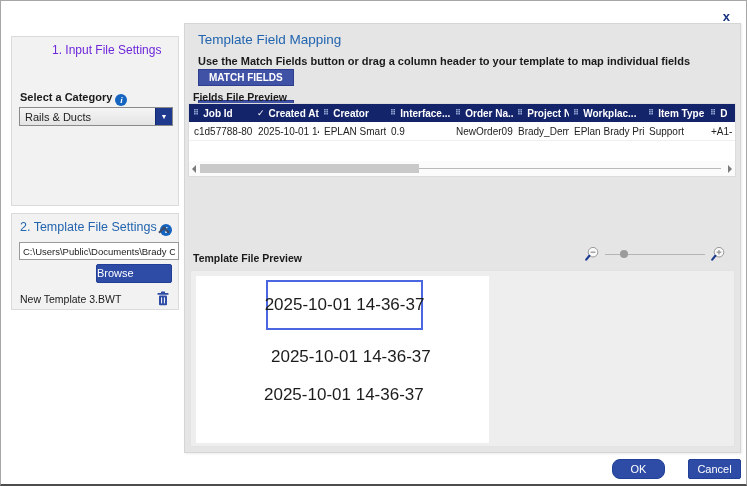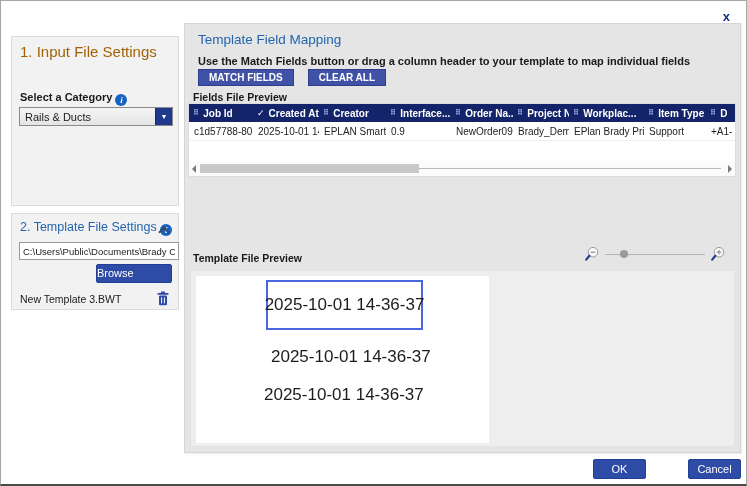--- a/index.html
+++ b/index.html
@@ -8,21 +8,21 @@
             border:1px solid #a6a6a6; border-bottom:2px solid #4c4c4c; overflow:hidden; }
 
   .dlg-title { position:absolute; left:18px; top:7px; font-size:18px; color:#2265af; }
   .close-x { position:absolute; right:16px; top:8px; font-size:13px; font-weight:bold;
              color:#17337f; cursor:pointer; }
 
   
   .panel { position:absolute; left:10px; width:168px; background:#f3f2f2; border:1px solid #dcdbdb; }
   .panel1 { top:35px; height:170px; }
   .panel2 { top:212px; height:97px; }
-  .panel-title { font-size:15px; color:#a16207; padding:6px 0 0 8px; white-space:nowrap; }
+  .panel-title { font-size:12px; color:#6d28d9; padding:6px 0 0 8px; white-space:nowrap;margin-left:32px; }
   .cat-label { position:absolute; left:8px; top:54px; font-size:11px; font-weight:bold; color:#1a1a1a; }
   .info-icon { display:inline-block; width:12px; height:12px; border-radius:50%; background:#1565c0;
                color:#fff; font-size:9px; font-weight:bold; font-style:italic; text-align:center;
                line-height:12px; vertical-align:-2px; font-family:"Liberation Serif",serif; }
   .combo { position:absolute; left:7px; top:70px; width:154px; height:19px;
            background:linear-gradient(#f5f5f5,#e4e4e4); border:1px solid #8a8a8a; }
   .combo-text { position:absolute; left:5px; top:3px; font-size:11px; color:#222; }
   .combo-btn { position:absolute; right:0; top:0; width:17px; height:17px; background:#1f3a8c;
                border-left:1px solid #0f2a6e; color:#fff; font-size:7px; text-align:center; line-height:17px; }
 
@@ -37,21 +37,21 @@
                 border-radius:2px; cursor:pointer; }
   .tmpl-row { position:absolute; left:8px; right:6px; top:77px; height:16px; }
   .tmpl-name { position:absolute; left:0; top:2px; font-size:10.5px; color:#1a1a1a; }
   .trash { position:absolute; right:2px; top:0; width:14px; height:15px; cursor:pointer; }
 
   
   .rpanel { position:absolute; left:183px; top:22px; width:557px; height:430px; background:#e5e5e5;
             border:1px solid #d5d5d5; box-shadow:1px 1px 2px rgba(0,0,0,0.08); }
   .map-title { position:absolute; left:13px; top:8px; font-size:13.5px; color:#2265af; }
   .map-instr { position:absolute; left:13px; top:31px; font-size:11px; font-weight:bold; color:#1a1a1a; }
-  .btn-row { position:absolute; left:13px; top:45px; display:flex; gap:14px; }
+  .btn-row { position:absolute; left:13px; top:45px; display:flex; gap:14px;flex-direction:column; }
   .flat-btn { min-width:74px; height:17px; background:#4052a6; border:1px solid #2e3d8d; color:#fff;
               font-size:10px; font-weight:bold; text-align:center; line-height:15px; padding:0 10px; cursor:pointer; }
   .sec-label { font-size:10.5px; font-weight:bold; color:#1a1a1a; }
   .lbl-input-preview { position:absolute; left:8px; top:67px; }
   .lbl-tmpl-preview { position:absolute; left:8px; top:228px; }
 
   
   .table-box { position:absolute; left:3px; top:79px; width:548px; height:74px; background:#fff;
                border:1px solid #dcdcdc; overflow:hidden; }
   .thead { display:flex; height:18px; background:#14246b; color:#fff; }
@@ -85,21 +85,21 @@
   .pv-box { position:absolute; left:70px; top:4px; width:157px; height:50px; border:2px solid #4a66e0;
             display:flex; align-items:center; justify-content:center; cursor:pointer; }
   .pv-box .pv-text { position:static; }
   .pv-t2 { left:75px; top:71px; }
   .pv-t3 { left:68px; top:109px; }
 
   
   .foot-btn { position:absolute; top:458px; width:53px; height:20px; background:#2e4ca6;
               border:1px solid #203f96; border-radius:2px; color:#fff; font-size:11px; text-align:center;
               line-height:18px; cursor:pointer; }
-  .ok-btn { left:592px; } .cancel-btn { left:687px; }
+  .ok-btn { left:611px;border-radius:8px; } .cancel-btn { left:687px; }
 </style>
 </head>
 <body>
 
 <div class="dialog">
   <div class="close-x">x</div>
 
   <div class="panel panel1">
     <div class="panel-title">1. Input File Settings</div>
     <div class="cat-label">

